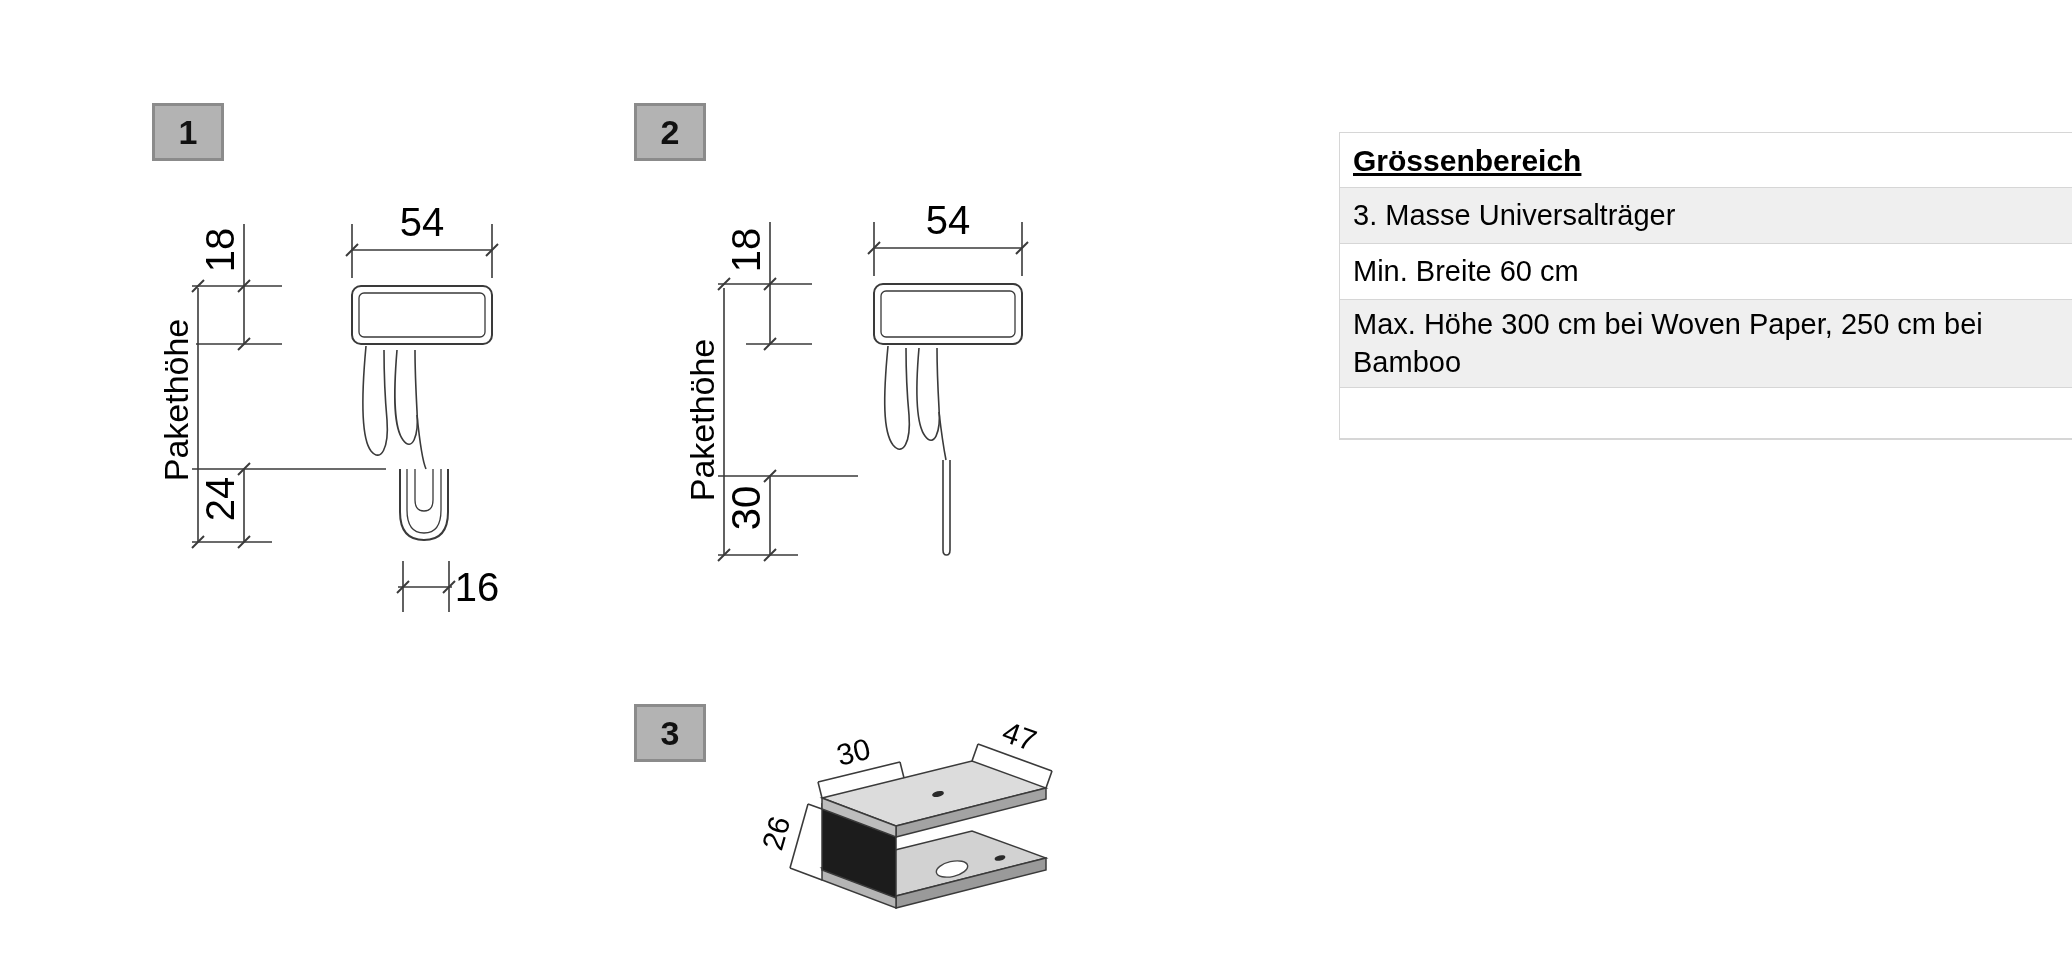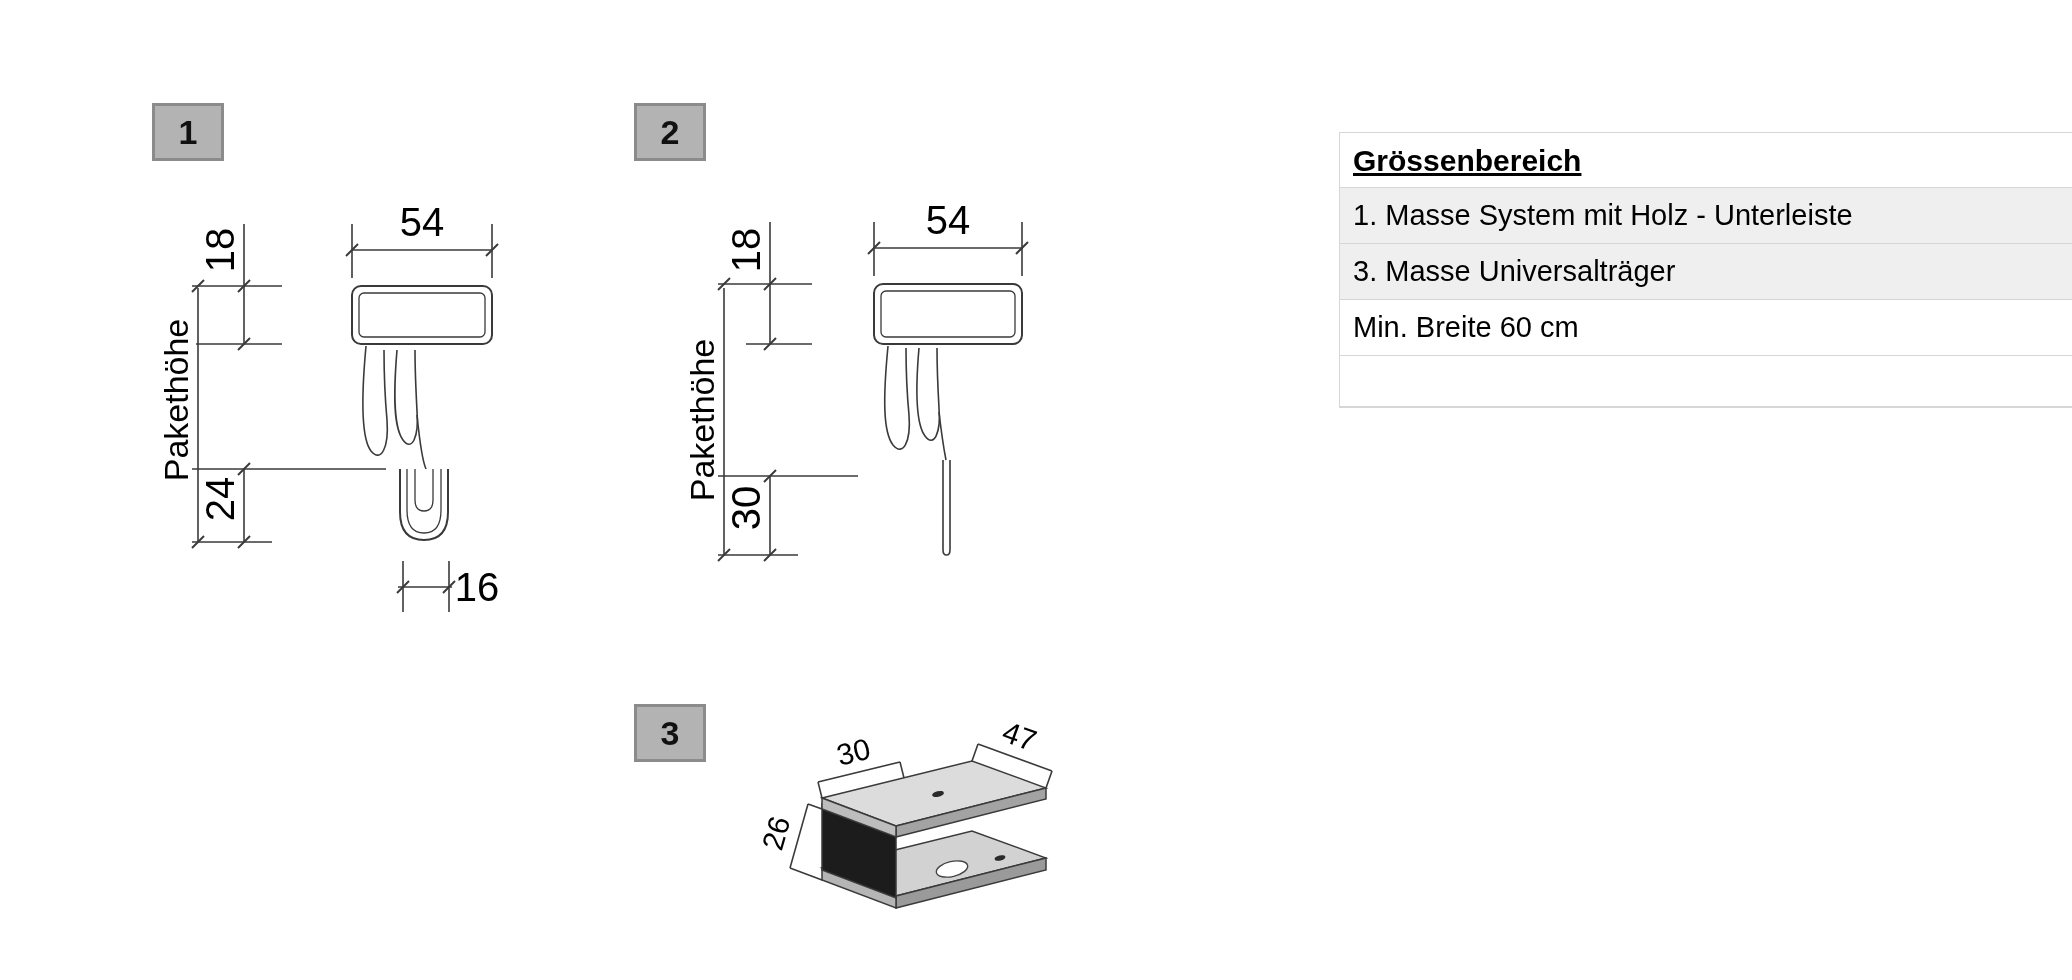--- a/index.html
+++ b/index.html
@@ -178,19 +178,19 @@
       <line class="dimline" x1="822" y1="880" x2="790" y2="868"></line>
       <line class="dimline" x1="808" y1="804" x2="790" y2="868"></line>
       <text class="dimtext-small" x="786" y="836" text-anchor="middle" transform="rotate(-74 786 836)">26</text>
     </g>
   </svg>
 
   <div class="spec-table">
     <div class="trow thead">
       <span class="hdr">Grössenbereich</span>
     </div>
-    <div class="trow alt">1. Masse System mit Holz - Unterleiste</div>
     <div class="trow alt">3. Masse Universalträger</div>
     <div class="trow">Min. Breite 60 cm</div>
+    <div class="trow alt">Max. Höhe 300 cm bei Woven Paper, 250 cm bei Bamboo</div>
     <div class="trow empty"></div>
   </div>
 
 </div>
 
 </body></html>

